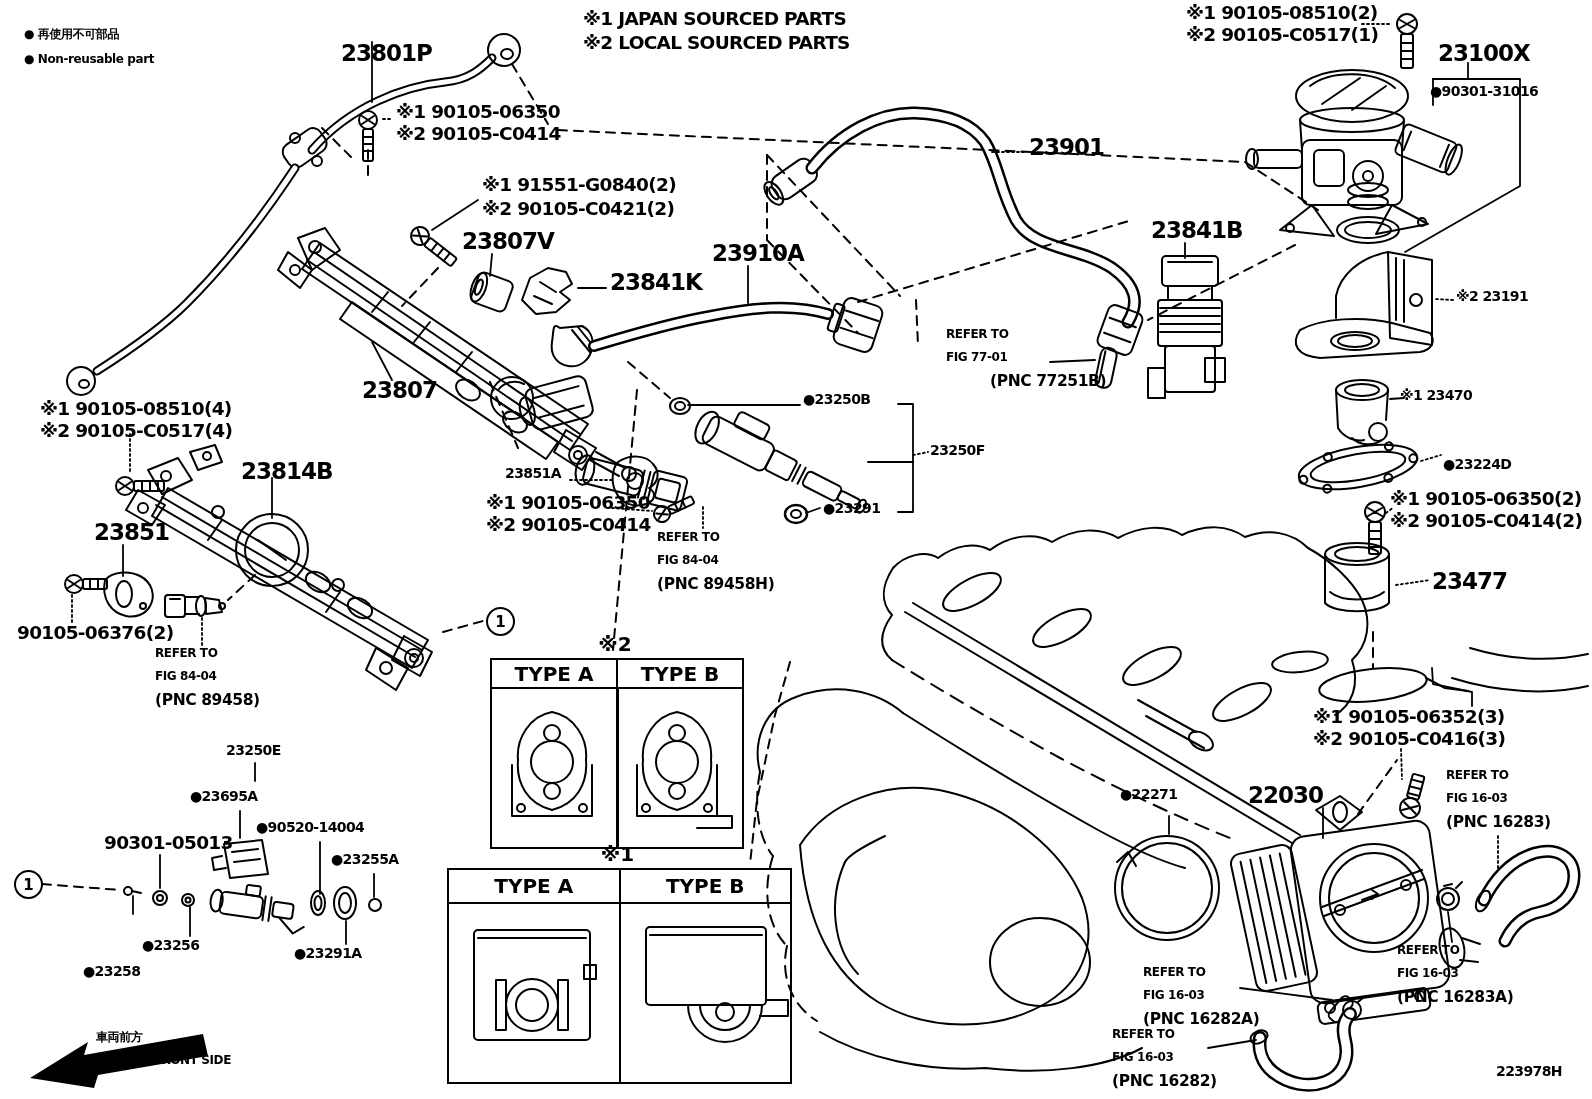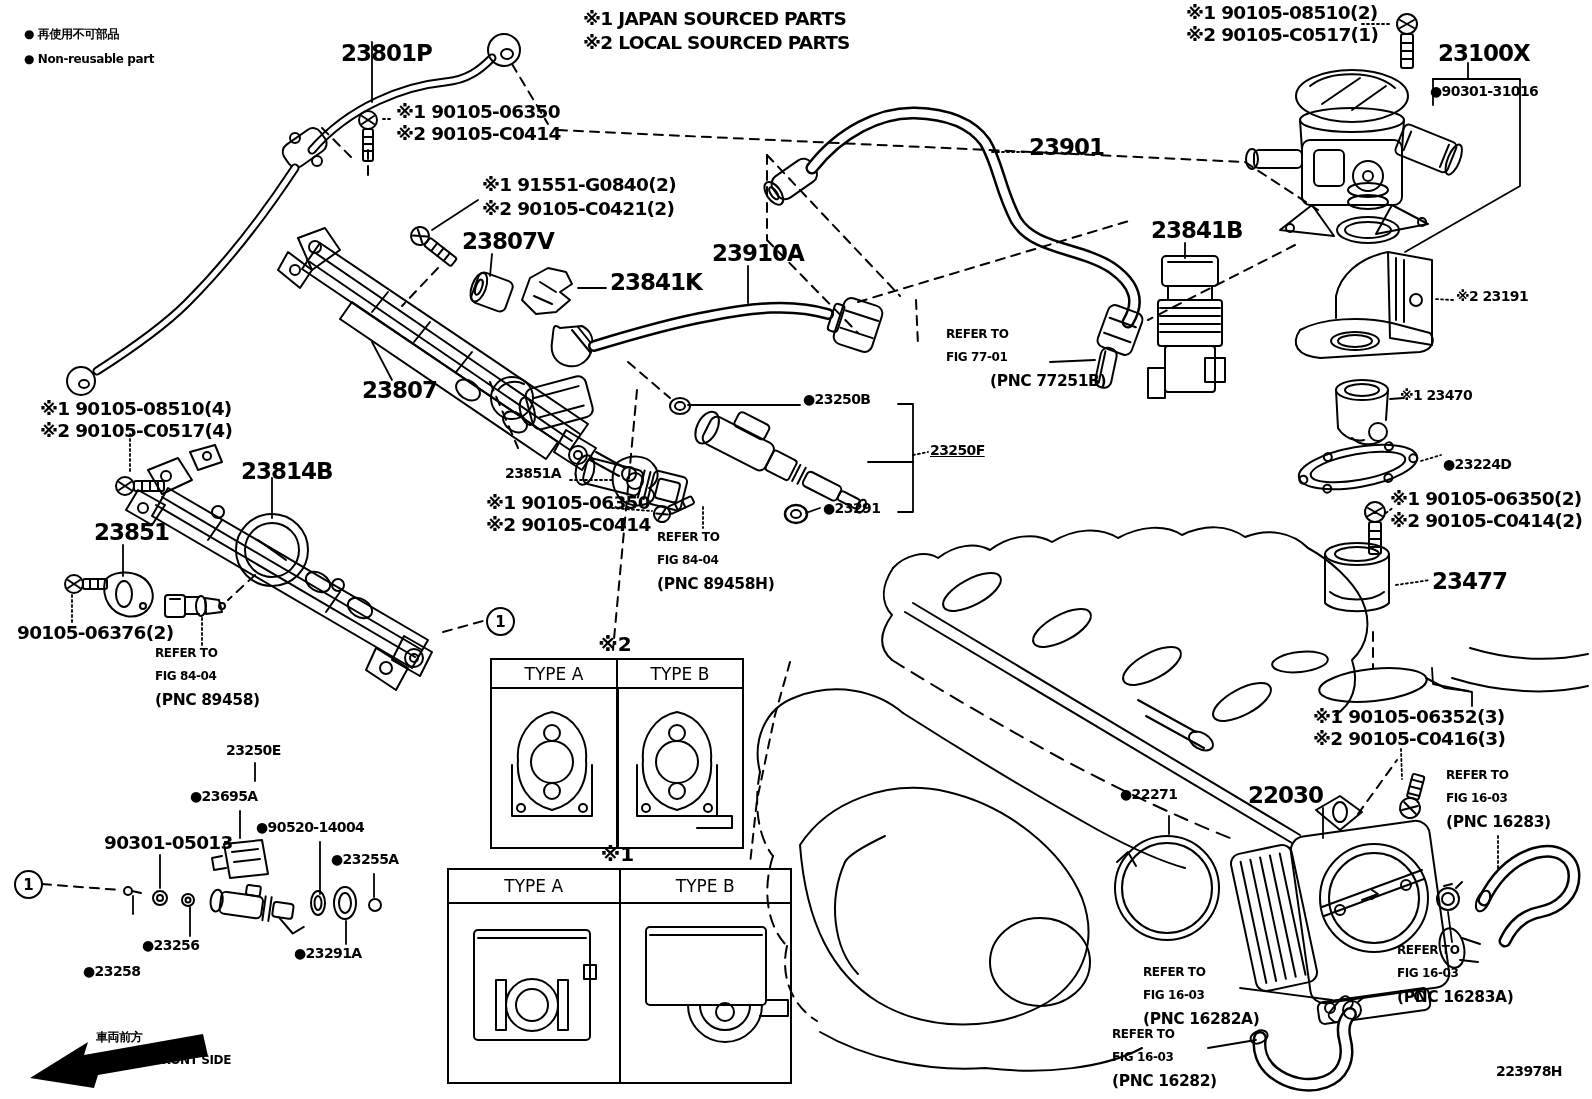--- a/index.html
+++ b/index.html
@@ -11,21 +11,21 @@
   .lg{font-size:14px;letter-spacing:-0.6px}
   .md{font-size:18.5px;letter-spacing:-0.7px}
   .sm{font-size:12px;letter-spacing:-0.4px}
   .xs{font-size:15.5px;letter-spacing:-0.4px}
   .callout{position:absolute;width:25px;height:25px;border:2.5px solid #000;border-radius:50%;
            background:#fff;display:flex;align-items:center;justify-content:center;
            font-size:15px;font-weight:bold;z-index:3}
   .tbox{position:absolute;border:2.5px solid #000;z-index:2}
   .tbox .hdr{display:flex;border-bottom:2.5px solid #000}
   .tbox .hdr div{flex:1;display:flex;align-items:center;justify-content:center;
-                 font-weight:normal;font-size:17px;letter-spacing:0}
+                 font-weight:bold;font-size:20px;letter-spacing:0}
   .tbox .hdr div+div{border-left:2.5px solid #000}
   .tbox .vdiv{position:absolute;left:calc(50% - 1px);width:2.5px;background:#000;bottom:0}
   .tmark{position:absolute;font-weight:bold;font-size:20px;z-index:3;transform:translateX(-50%)}
 </style>
 </head>
 <body>
 
 <div id="stage">
 
   <svg id="art" width="1592" height="1099" viewBox="0 0 1592 1099">
@@ -596,21 +596,21 @@
     <div class="lbl xl" style="left: 362px; top: 379px;">23807</div>
     <div class="lbl md" style="left: 40px; top: 400px;">※1 90105-08510(4)</div>
     <div class="lbl md" style="left: 40px; top: 422px;">※2 90105-C0517(4)</div>
     <div class="lbl xl" style="left: 241px; top: 460px;">23814B</div>
     <div class="lbl xl" style="left: 94px; top: 521px;">23851</div>
     <div class="lbl md" style="left: 17px; top: 624px;">90105-06376(2)</div>
     <div class="lbl sm" style="left: 155px; top: 647px;">REFER TO</div>
     <div class="lbl sm" style="left: 155px; top: 670px;">FIG 84-04</div>
     <div class="lbl xs" style="left: 155px; top: 693px;">(PNC 89458)</div>
     <div class="lbl lg" style="left: 803px; top: 392px;">●23250B</div>
-    <div class="lbl lg" style="left: 930px; top: 443px; text-decoration: underline;">23250F</div>
+    <div class="lbl lg" style="left: 930px; top: 443px;">23250F</div>
     <div class="lbl lg" style="left: 505px; top: 466px;">23851A</div>
     <div class="lbl md" style="left: 486px; top: 494px;">※1 90105-06350</div>
     <div class="lbl md" style="left: 486px; top: 516px;">※2 90105-C0414</div>
     <div class="lbl lg" style="left: 823px; top: 501px;">●23291</div>
     <div class="lbl sm" style="left: 657px; top: 531px;">REFER TO</div>
     <div class="lbl sm" style="left: 657px; top: 554px;">FIG 84-04</div>
     <div class="lbl xs" style="left: 657px; top: 577px;">(PNC 89458H)</div>
     <div class="lbl lg" style="left: 226px; top: 743px;">23250E</div>
     <div class="lbl lg" style="left: 190px; top: 789px;">●23695A</div>
     <div class="lbl md" style="left: 104px; top: 834px;">90301-05013</div>

